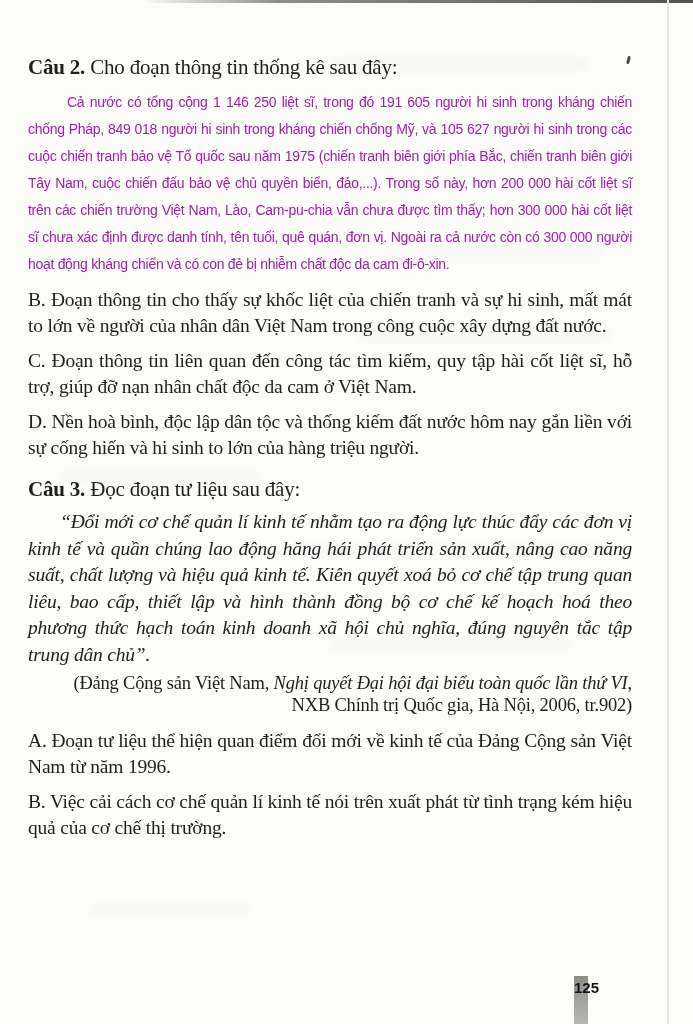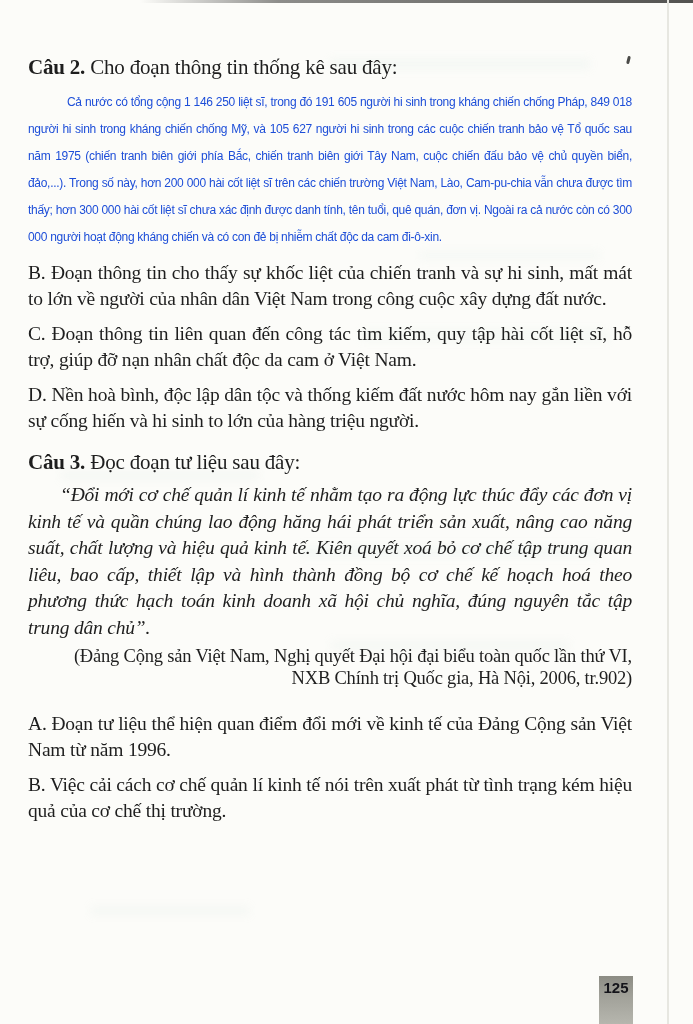--- a/index.html
+++ b/index.html
@@ -45,25 +45,25 @@
   .qhead {
     margin: 0;
     font-size: 21px; line-height: 28px;
     letter-spacing: -0.2px;
   }
   .qhead .qlabel { font-weight: bold; }
   .qhead.q3 { margin-top: 14px; }
   .passage {
     margin: 8px 0 0 0;
     font-family: "Liberation Sans", sans-serif;
-    font-size: 12px; line-height: 27px;
+    font-size: 14px; line-height: 27px;
     letter-spacing: -0.3px;
     text-align: justify;
     text-indent: 39px;
-    color: #1d4ed8;
+    color: #a21caf;
   }
   .option {
     margin: 9px 0 0 0;
     font-size: 19.5px; line-height: 26px;
     letter-spacing: -0.2px;
     text-align: justify;
   }
   .quote {
     margin: 6px 0 0 0;
     font-style: italic;
@@ -71,27 +71,27 @@
     letter-spacing: -0.2px;
     text-align: justify;
     text-indent: 32px;
   }
   .citation {
     margin: 5px 0 0 0;
     font-size: 18.5px; line-height: 21.5px;
     letter-spacing: -0.2px;
     text-align: right;
   }
-  .citation .it { }
-  .opt-gap { margin-top: 22px; }
+  .citation .it { font-style: italic; }
+  .opt-gap { margin-top: 12px; }
 
   .pagenum-bar {
     position: absolute;
-    left: 599px; top: 976px;
-    width: 34px; height: 48px;
+    left: 574px; top: 976px;
+    width: 14px; height: 48px;
     background: linear-gradient(#8c8c84, #a2a29a 45%, #b6b6ae);
     text-align: center;
   }
   .pagenum {
     display: inline-block;
     margin-top: 3px;
     font-family: "Liberation Sans", sans-serif;
     font-weight: bold;
     font-size: 15px;
     color: #14141a;

